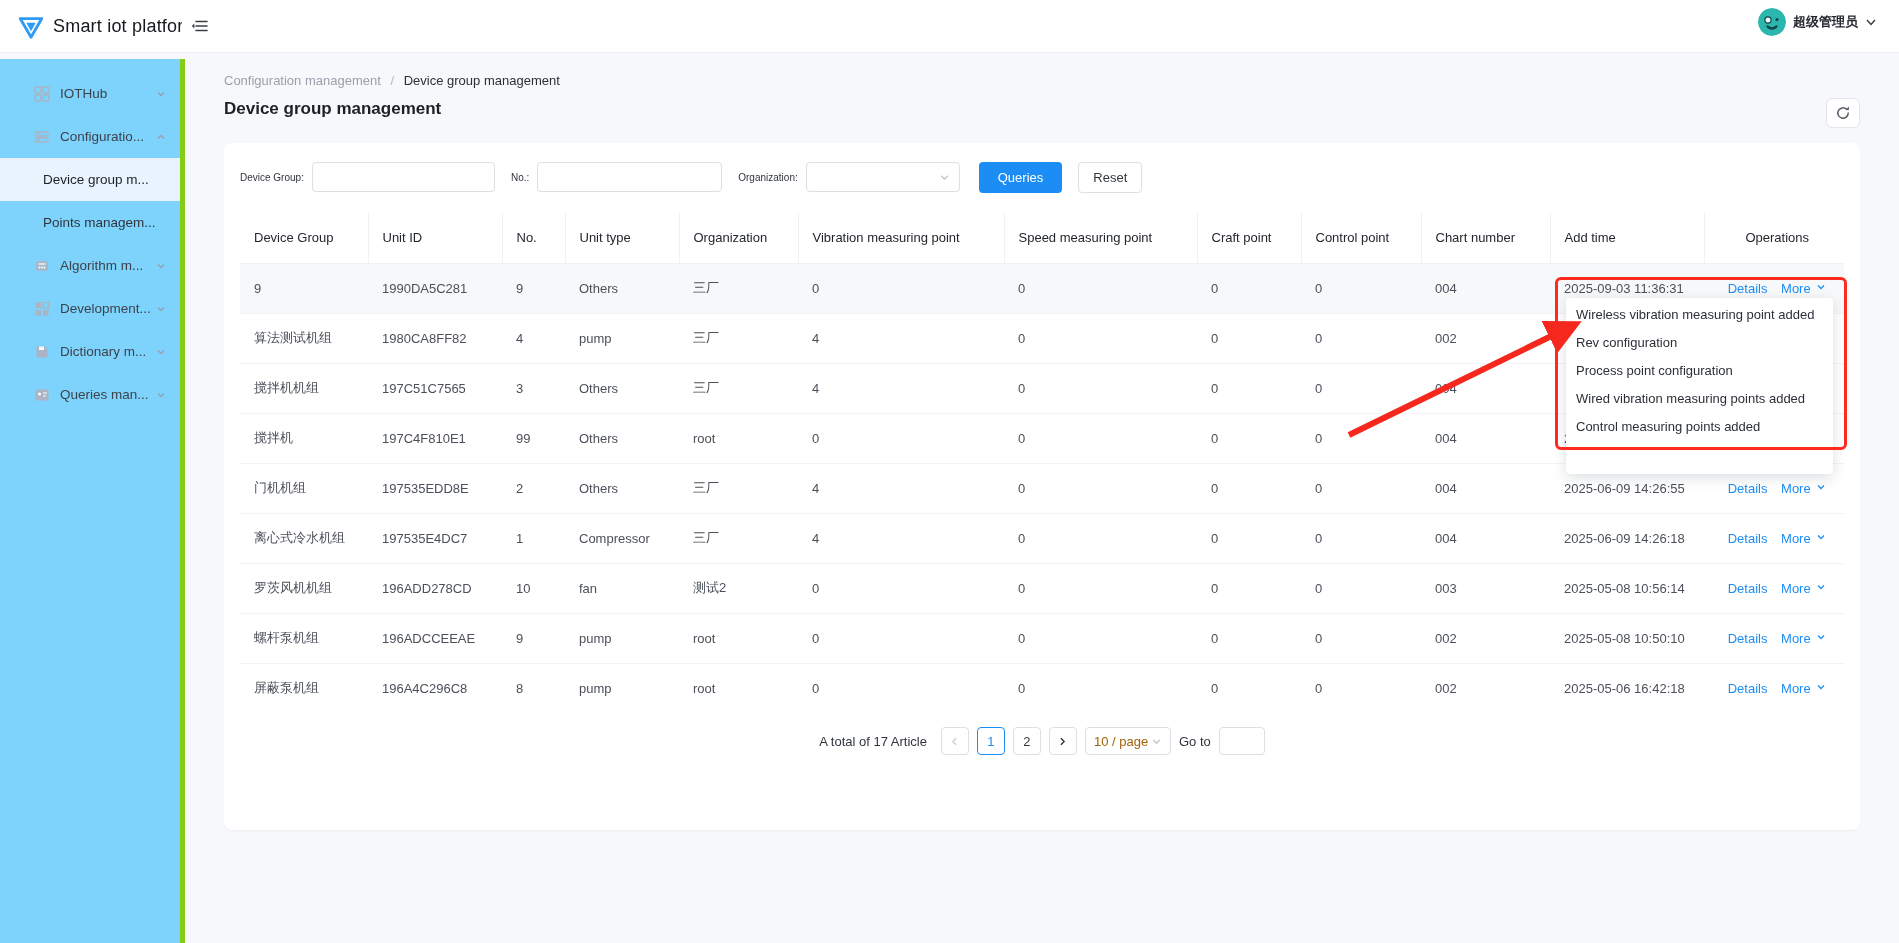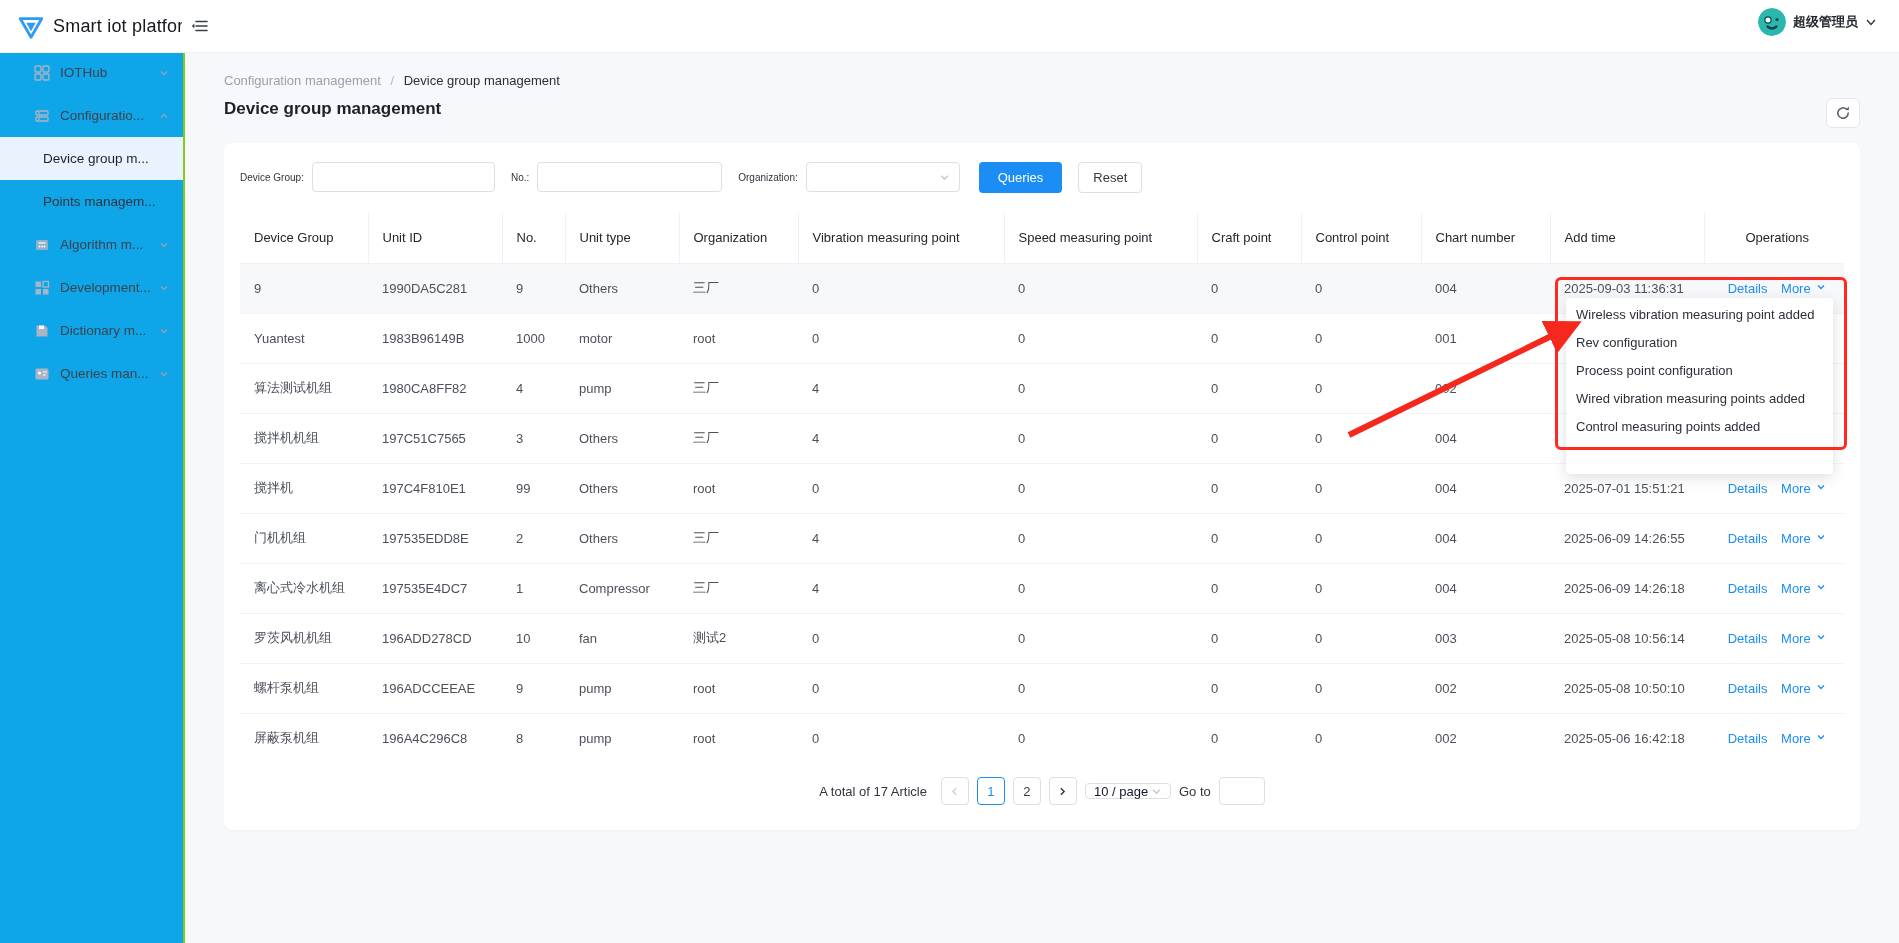--- a/index.html
+++ b/index.html
@@ -13,22 +13,22 @@
     align-items:center; padding-left:16px; overflow:hidden; white-space:nowrap; }
   .logo { width:30px; height:30px; flex:0 0 30px; margin-right:7px; }
   .app-title { font-size:18px; color:#15181d; font-weight:400; letter-spacing:.2px; }
   .fold { position:absolute; left:187px; top:13px; width:26px; height:26px; display:flex;
     align-items:center; justify-content:center; cursor:pointer; color:#3a3f45; }
   .hdr-user { position:absolute; right:22px; top:0; height:43px; display:flex; align-items:center; gap:7px; cursor:pointer; }
   .avatar { width:28px; height:28px; border-radius:50%; overflow:hidden; }
   .user-name { font-size:13px; color:#23272e;font-weight:bold; }
 
   
-  .sidebar { position:absolute; left:0; top:38px; width:185px; bottom:0; background:#0ea5e9;
-    border-right:2px solid #84cc16; z-index:10; padding-top:13px; }
+  .sidebar { position:absolute; left:0; top:59px; width:185px; bottom:0; background:#7dd3fc;
+    border-right:5px solid #84cc16; z-index:10; padding-top:13px; }
   .mi { height:43px; display:flex; align-items:center; padding:0 14px 0 34px; cursor:pointer;
     font-size:13.5px; color:#3d434d; position:relative; }
   .mi .ic { width:16px; height:16px; margin-right:10px; flex:0 0 16px; color:#aab4c4; }
   .mi .lbl { flex:1; overflow:hidden; white-space:nowrap; }
   .mi .chev { color:#99a1ae; flex:0 0 10px; }
   .smi { height:43px; display:flex; align-items:center; padding-left:43px; cursor:pointer;
     font-size:13.5px; color:#30353d; }
   .smi.active { background:#e9f3fd; color:#1c2128; }
 
   
@@ -73,22 +73,22 @@
   .lnk + .lnk { margin-left:10px; }
   .chev-b { color:#1b8df5; margin-left:2px; vertical-align:1px; }
 
   
   .pager { margin-top:14px; display:flex; align-items:center; justify-content:center; gap:8px; font-size:13px; color:#30353d; }
   .pg-total { margin-right:6px; }
   .pg-btn { width:28px; height:28px; border:1px solid #dcdfe4; border-radius:4px; background:#fff;
     display:flex; align-items:center; justify-content:center; cursor:pointer; color:#33383f; }
   .pg-btn.disabled { color:#ccd1d8; cursor:default; }
   .pg-btn.active { border-color:#1b8df5; color:#1b8df5; }
-  .pg-size { width:86px; height:16px; border:1px solid #dcdfe4; border-radius:4px; background:#fff;
-    display:flex; align-items:center; justify-content:space-between; padding:0 8px; cursor:pointer; color:#0f172a; }
+  .pg-size { width:86px; height:28px; border:1px solid #dcdfe4; border-radius:4px; background:#fff;
+    display:flex; align-items:center; justify-content:space-between; padding:0 8px; cursor:pointer; color:#a16207; }
   .pg-size .chev { color:#c2c7cf; }
   .pg-goto-input { width:46px; height:28px; border:1px solid #dcdfe4; border-radius:4px; padding:0 6px; outline:none; }
 
   
   .dd-panel { position:absolute; left:1566px; top:298px; width:267px; height:176px; background:#fff;
     border-radius:4px; box-shadow:0 4px 14px rgba(15,25,40,.14); z-index:40; padding:3px 0; }
   .dd-item { height:28px; line-height:28px; padding-left:10px; font-size:13px; color:#2b3038;
     cursor:pointer; white-space:nowrap; overflow:hidden; }
   .red-box { position:absolute; left:1555px; top:277px; width:292px; height:173px;
     border:3px solid #ff2a1f; border-radius:6px; z-index:50; pointer-events:none; }
@@ -285,34 +285,20 @@
     <td>2025-09-03 11:36:31</td>
     <td class="ops">
       <span class="lnk">Details</span>
       <span class="lnk">More</span>
       <svg class="chev-b" width="10" height="10" viewBox="0 0 10 10">
                 <path d="M2 3.5 L5 6.5 L8 3.5" fill="none" stroke="currentColor" stroke-width="1.3"></path>
               </svg>
     </td>
   </tr>
           <tr>
-    <td>Yuantest</td>
-    <td>1983B96149B</td>
-    <td>1000</td>
-    <td>motor</td>
-    <td>root</td>
-    <td>0</td>
-    <td>0</td>
-    <td>0</td>
-    <td>0</td>
-    <td>001</td>
-    <td></td>
-    <td class="ops"></td>
-  </tr>
-          <tr>
     <td>算法测试机组</td>
     <td>1980CA8FF82</td>
     <td>4</td>
     <td>pump</td>
     <td>三厂</td>
     <td>4</td>
     <td>0</td>
     <td>0</td>
     <td>0</td>
     <td>002</td>

